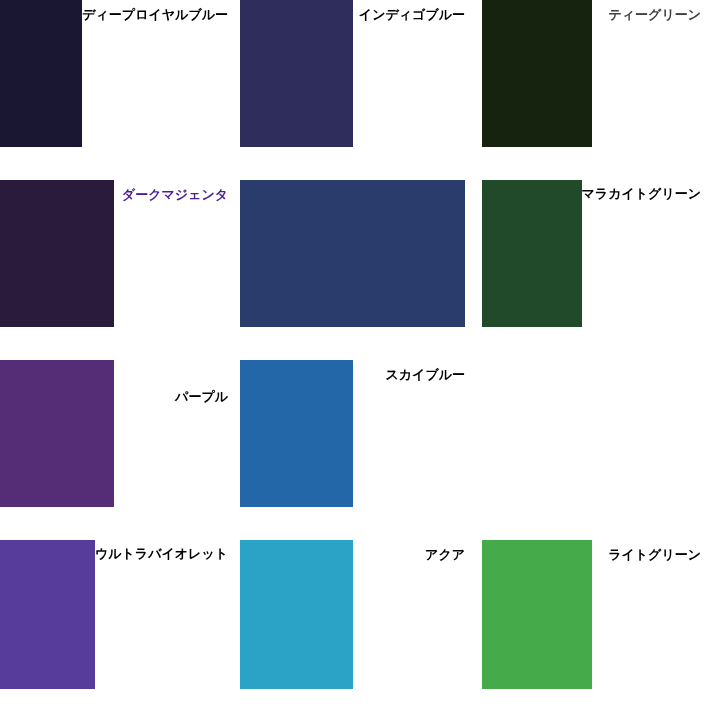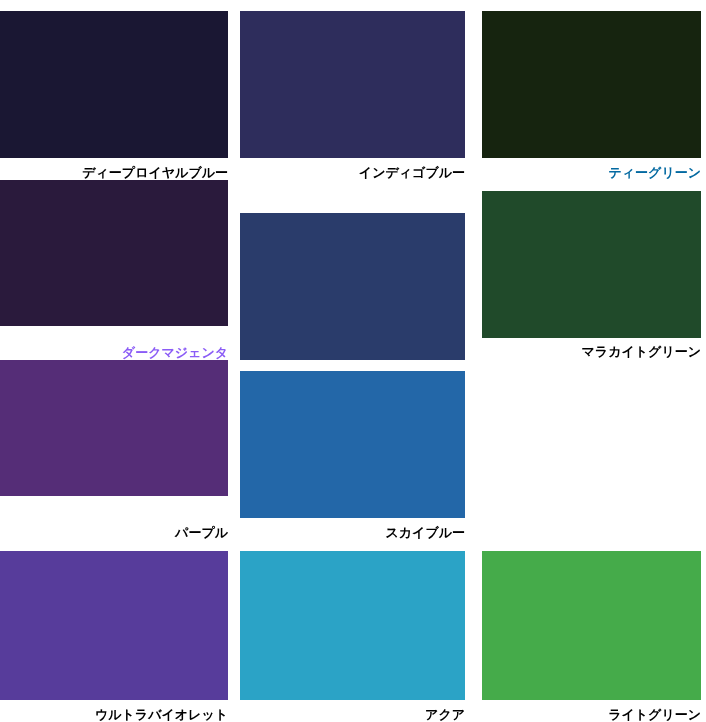--- a/index.html
+++ b/index.html
@@ -24,23 +24,21 @@
     flex-direction: row;
     width: 706px;
     height: 180px;
     box-sizing: border-box;
   }
   .swatch-row.row-last {
     height: 182px;
   }
   .swatch-cell {
     display: flex;
-    flex-direction: column;
     box-sizing: border-box;
-    justify-content: flex-end;
   }
   .swatch-cell.col-0 {
     width: 228px;
     margin-right: 12px;
   }
   .swatch-cell.col-1 {
     width: 225px;
     margin-right: 17px;
     border-radius: 20px;
   }
@@ -78,28 +76,28 @@
     <div class="swatch-cell col-0">
       <span class="swatch-chip" style="background-color: rgb(26, 23, 51);"></span>
       <span class="swatch-label" style="color: rgb(0, 0, 0);">ディープロイヤルブルー</span>
     </div>
     <div class="swatch-cell col-1">
       <span class="swatch-chip" style="background-color: rgb(46, 45, 92);"></span>
       <span class="swatch-label" style="color: rgb(0, 0, 0);">インディゴブルー</span>
     </div>
     <div class="swatch-cell col-2">
       <span class="swatch-chip" style="background-color: rgb(22, 36, 15);"></span>
-      <span class="swatch-label" style="color: #0369a1;">ティーグリーン</span>
+      <span class="swatch-label" style="color: #404040;">ティーグリーン</span>
     </div>
   </div>
 
   <div class="swatch-row row-1">
     <div class="swatch-cell col-0">
       <span class="swatch-chip" style="background-color: rgb(42, 26, 60);"></span>
-      <span class="swatch-label" style="color: #8b5cf6; margin-top: 12px;">ダークマジェンタ</span>
+      <span class="swatch-label" style="color: #4c1d95;">ダークマジェンタ</span>
     </div>
     <div class="swatch-cell col-1">
       <span class="swatch-chip" style="background-color: rgb(42, 60, 107);"></span>
     </div>
     <div class="swatch-cell col-2">
       <span class="swatch-chip" style="background-color: rgb(32, 74, 42);"></span>
       <span class="swatch-label" style="color: rgb(0, 0, 0); font-family: Liberation Mono, monospace;">マラカイトグリーン</span>
     </div>
   </div>
 
@@ -110,21 +108,21 @@
     </div>
     <div class="swatch-cell col-1">
       <span class="swatch-chip" style="background-color: rgb(35, 103, 168);"></span>
       <span class="swatch-label" style="color: rgb(0, 0, 0);">スカイブルー</span>
     </div>
   </div>
 
   <div class="swatch-row row-3 row-last">
     <div class="swatch-cell col-0">
       <span class="swatch-chip" style="background-color: rgb(87, 60, 155);"></span>
-      <span class="swatch-label" style="color: rgb(0, 0, 0);">ウルトラバイオレット</span>
+      <span class="swatch-label" style="color: rgb(0, 0, 0); font-family: Liberation Mono, monospace;">ウルトラバイオレット</span>
     </div>
     <div class="swatch-cell col-1">
       <span class="swatch-chip" style="background-color: rgb(43, 163, 198);"></span>
       <span class="swatch-label" style="color: rgb(0, 0, 0);">アクア</span>
     </div>
     <div class="swatch-cell col-2">
       <span class="swatch-chip" style="background-color: rgb(69, 171, 74);"></span>
       <span class="swatch-label" style="color: rgb(0, 0, 0);">ライトグリーン</span>
     </div>
   </div>

